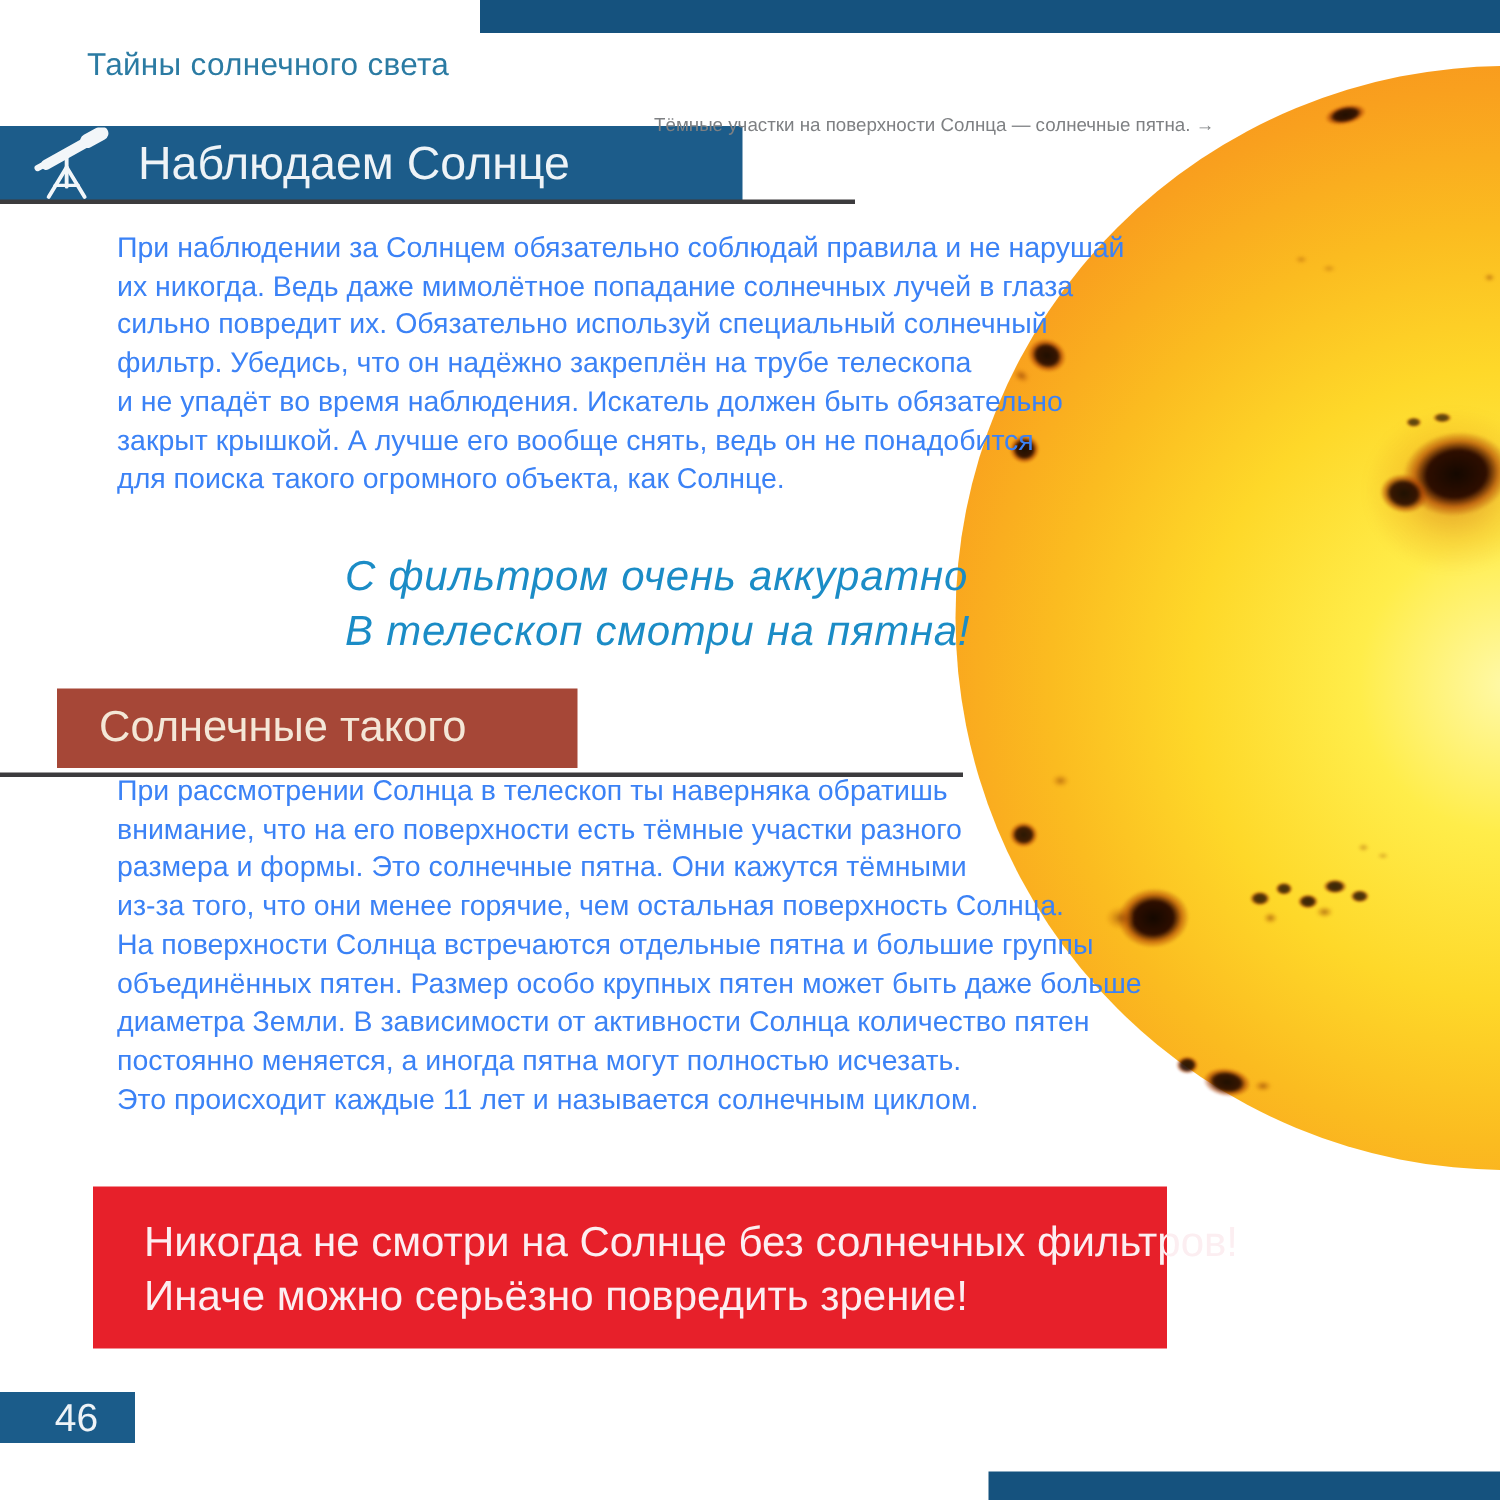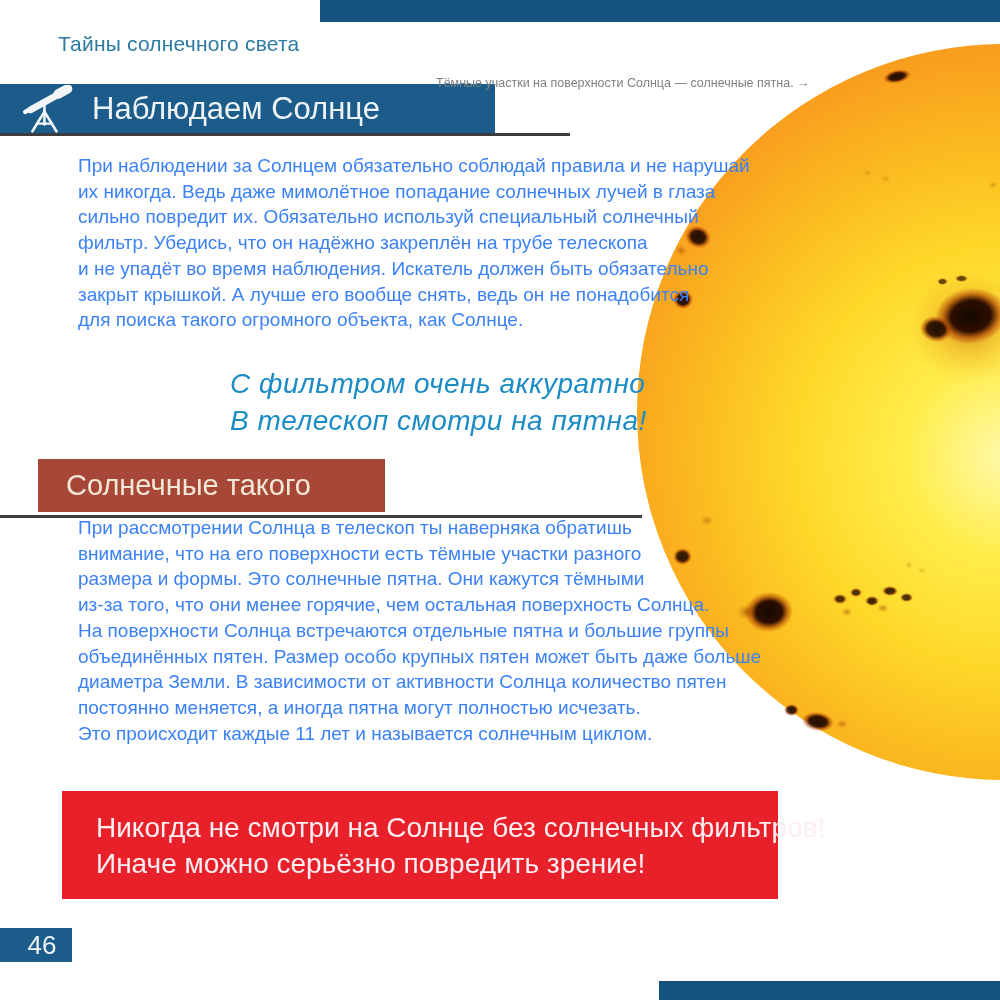--- a/index.html
+++ b/index.html
@@ -45,21 +45,21 @@
         font-style:italic;white-space:pre;letter-spacing:.5px;}
 
   .red-band{position:absolute;left:38px;top:459px;width:347px;height:53px;background:#a64737;
             display:flex;align-items:center;}
   .red-band .sec-title{color:#f4e7d7;font-size:29px;margin-left:28px;white-space:nowrap;}
 
   .warning{position:absolute;left:38px;top:791px;width:716px;height:108px;background:#e7202a;
            box-sizing:border-box;padding:19px 0 0 34px;margin-left:24px;}
   .warning .wtext{color:#fceef1;font-size:28px;line-height:36px;white-space:pre;}
 
-  .page-num-box{position:absolute;left:0;top:928px;width:72px;height:34px;background:#1b5c8a;
+  .page-num-box{position:absolute;left:0;top:928px;width:90px;height:34px;background:#1b5c8a;
                 display:flex;align-items:center;justify-content:center;}
   .page-num-box .num{color:#eef3f7;font-size:26px;padding-left:12px;}
 </style>
 </head>
 <body>
 
 <div class="page">
 
   <div class="top-bar"></div>
 

